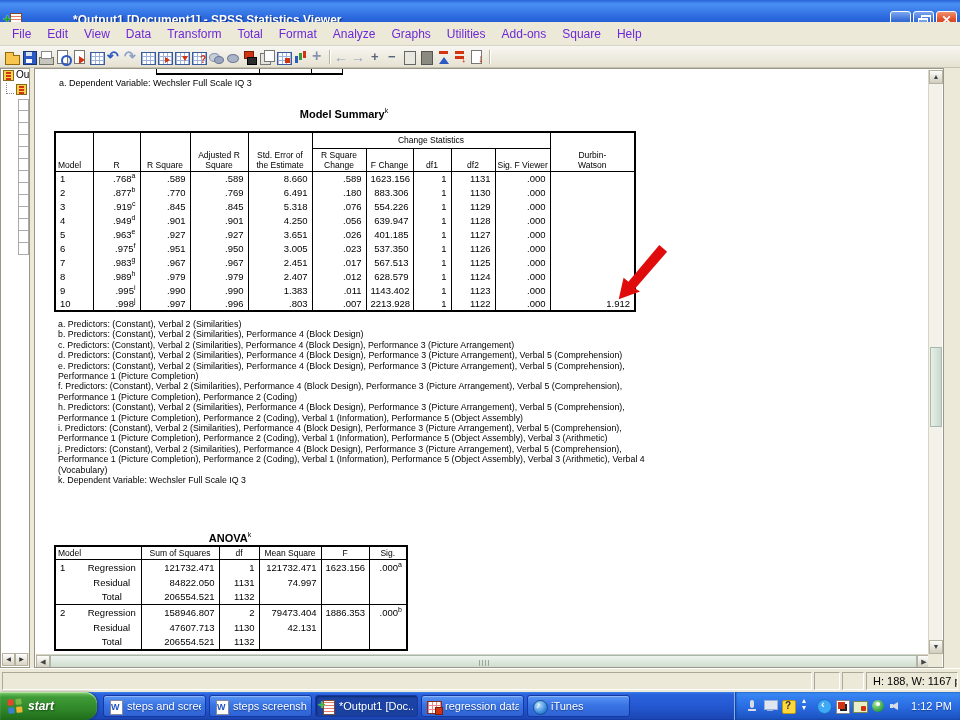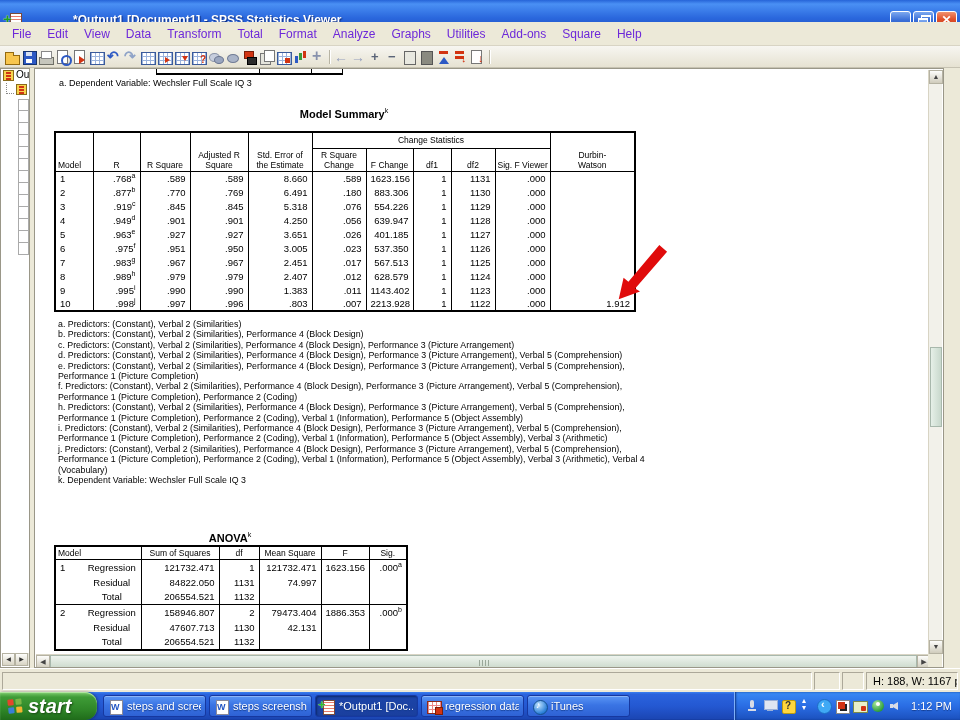--- a/index.html
+++ b/index.html
@@ -160,21 +160,21 @@
   .spanel.dim { width:92px; }
 
   
   .taskbar { position:absolute; left:0; top:692px; width:960px; height:28px;
     background:linear-gradient(180deg,#3a80f0 0%,#2a63dd 8%,#2458d2 50%,#1b46b4 95%,#143a9e 100%);
     display:flex; align-items:center; }
   .startbtn { position:relative; width:97px; height:28px; border-radius:0 12px 12px 0;
     background:linear-gradient(180deg,#7fce6f 0%,#3f9c37 18%,#2e8527 65%,#1f6b1a 100%);
     box-shadow:inset 0 1px 1px #b8e8a8, 1px 0 3px rgba(0,0,0,.4);
     display:flex; align-items:center; padding-left:8px; gap:5px; }
-  .startbtn .label { color:#fff; font-size:20px; font-weight:bold; font-style:italic; text-shadow:1px 1px 2px #1a4a14; }
+  .startbtn .label { color:#fff; font-size:12px; font-weight:bold; font-style:italic; text-shadow:1px 1px 2px #1a4a14; }
   .winflag { position:relative; width:15px; height:15px; transform:rotate(-6deg); }
   .winflag::before { content:""; position:absolute; left:0; top:0; width:6px; height:6px; background:#e4452c; border-radius:1px;
     box-shadow:8px 0 0 #7ab648, 0 8px 0 #3a7fd6, 8px 8px 0 #f0b431; }
   .taskbtns { display:flex; gap:3px; margin-left:6px; }
   .tbtn { width:103px; height:22px; border-radius:3px; border:1px solid #1638a0;
     background:linear-gradient(180deg,#5a96f5,#3a74e4 45%,#2e62d4); box-shadow:inset 0 1px 0 #8ab4f8;
     display:flex; align-items:center; padding:0 4px; gap:4px; color:#fff; font-size:11px; }
   .tbtn .lbl { white-space:nowrap; overflow:hidden; text-shadow:0 1px 1px #123a8a; }
   .tbtn.active { background:linear-gradient(180deg,#1c44a8,#1a3f9e); box-shadow:inset 1px 1px 2px #0c2a6e; }
   .tb-ic { position:relative; width:15px; height:15px; flex:0 0 auto; }

